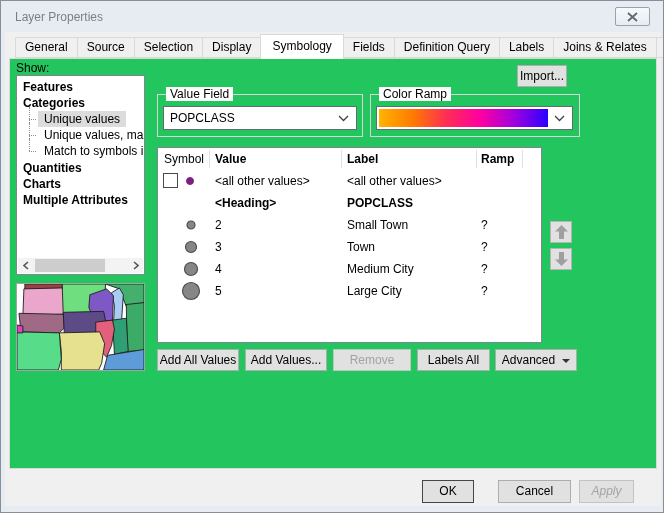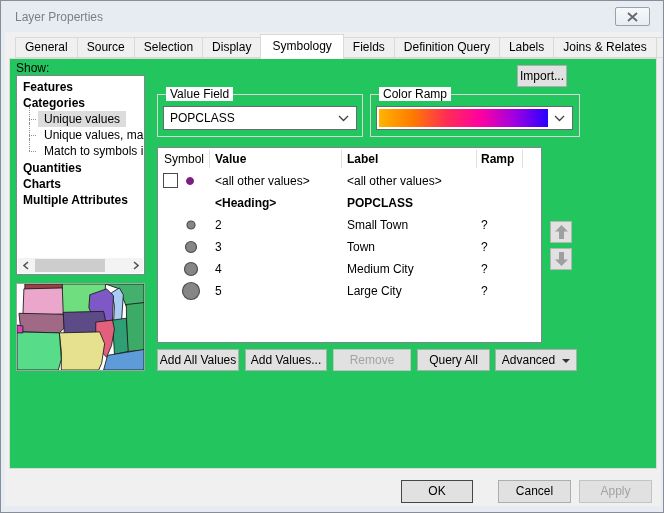--- a/index.html
+++ b/index.html
@@ -81,23 +81,23 @@
   .act-btn { position:absolute; top:290px; height:22px; line-height:20px; }
   .b-addall { left:147px; width:82px; }
   .b-addval { left:235px; width:82px; }
   .b-remove { left:323px; width:78px; }
   .b-removeall { left:407px; width:73px; }
   .b-advanced { left:485px; width:82px; }
   .caret { display:inline-block; width:0; height:0; border-left:4px solid transparent;
            border-right:4px solid transparent; border-top:4px solid #333; margin-left:7px; vertical-align:middle; }
 
   .f-btn { position:absolute; top:479px; height:23px; line-height:21px; z-index:3; }
-  .b-ok { left:400px; width:72px; border-color:#43464b; }
+  .b-ok { left:421px; width:52px; border-color:#43464b; }
   .b-cancel { left:497px; width:73px; }
-  .b-apply { left:578px; width:73px; }
+  .b-apply { left:578px; width:55px;font-style:italic; }
 </style>
 </head>
 <body>
 
 <div class="dialog">
   <div class="titlebar">
     <span class="title-text">Layer Properties</span>
     <div class="close-btn">
       <svg width="11" height="10" viewBox="0 0 11 10">
         <path d="M1,1 L10,9 M10,1 L1,9" stroke="#5f6876" stroke-width="1.8" fill="none"></path>
@@ -272,21 +272,21 @@
     </div>
     <div class="updown down-btn">
       <svg width="13" height="14" viewBox="0 0 13 14">
         <path d="M6.5,14 L0,7.5 L4,7.5 L4,0 L9,0 L9,7.5 L13,7.5 Z" fill="#9f9f9f"></path>
       </svg>
     </div>
 
     <button class="btn act-btn b-addall">Add All Values</button>
     <button class="btn act-btn b-addval">Add Values...</button>
     <button class="btn act-btn b-remove disabled">Remove</button>
-    <button class="btn act-btn b-removeall">Query All</button>
+    <button class="btn act-btn b-removeall">Labels All</button>
     <button class="btn act-btn b-advanced">
       <span>Advanced</span><span class="caret"></span>
     </button>
   </div>
 
   <button class="btn f-btn b-ok">OK</button>
   <button class="btn f-btn b-cancel">Cancel</button>
   <button class="btn f-btn b-apply disabled">Apply</button>
 </div>
 

